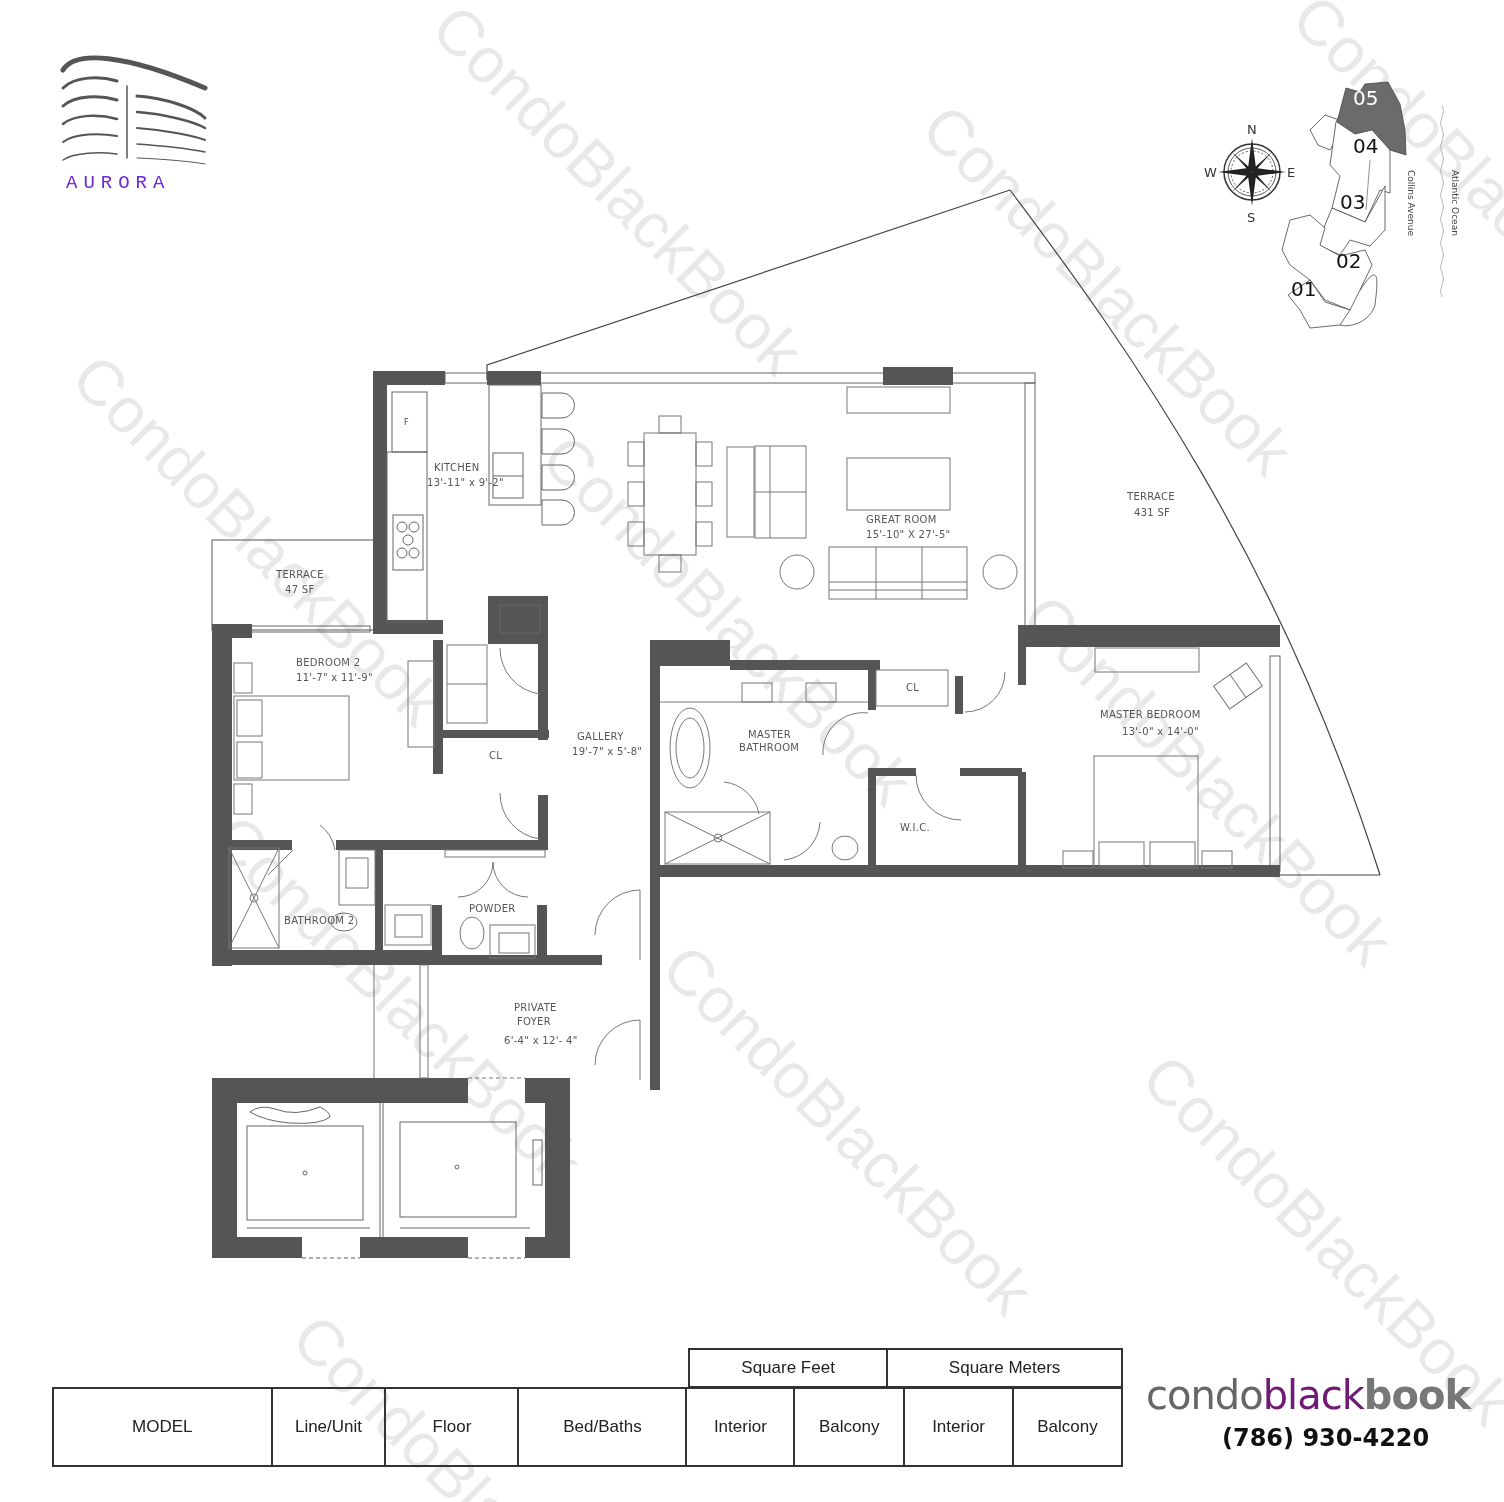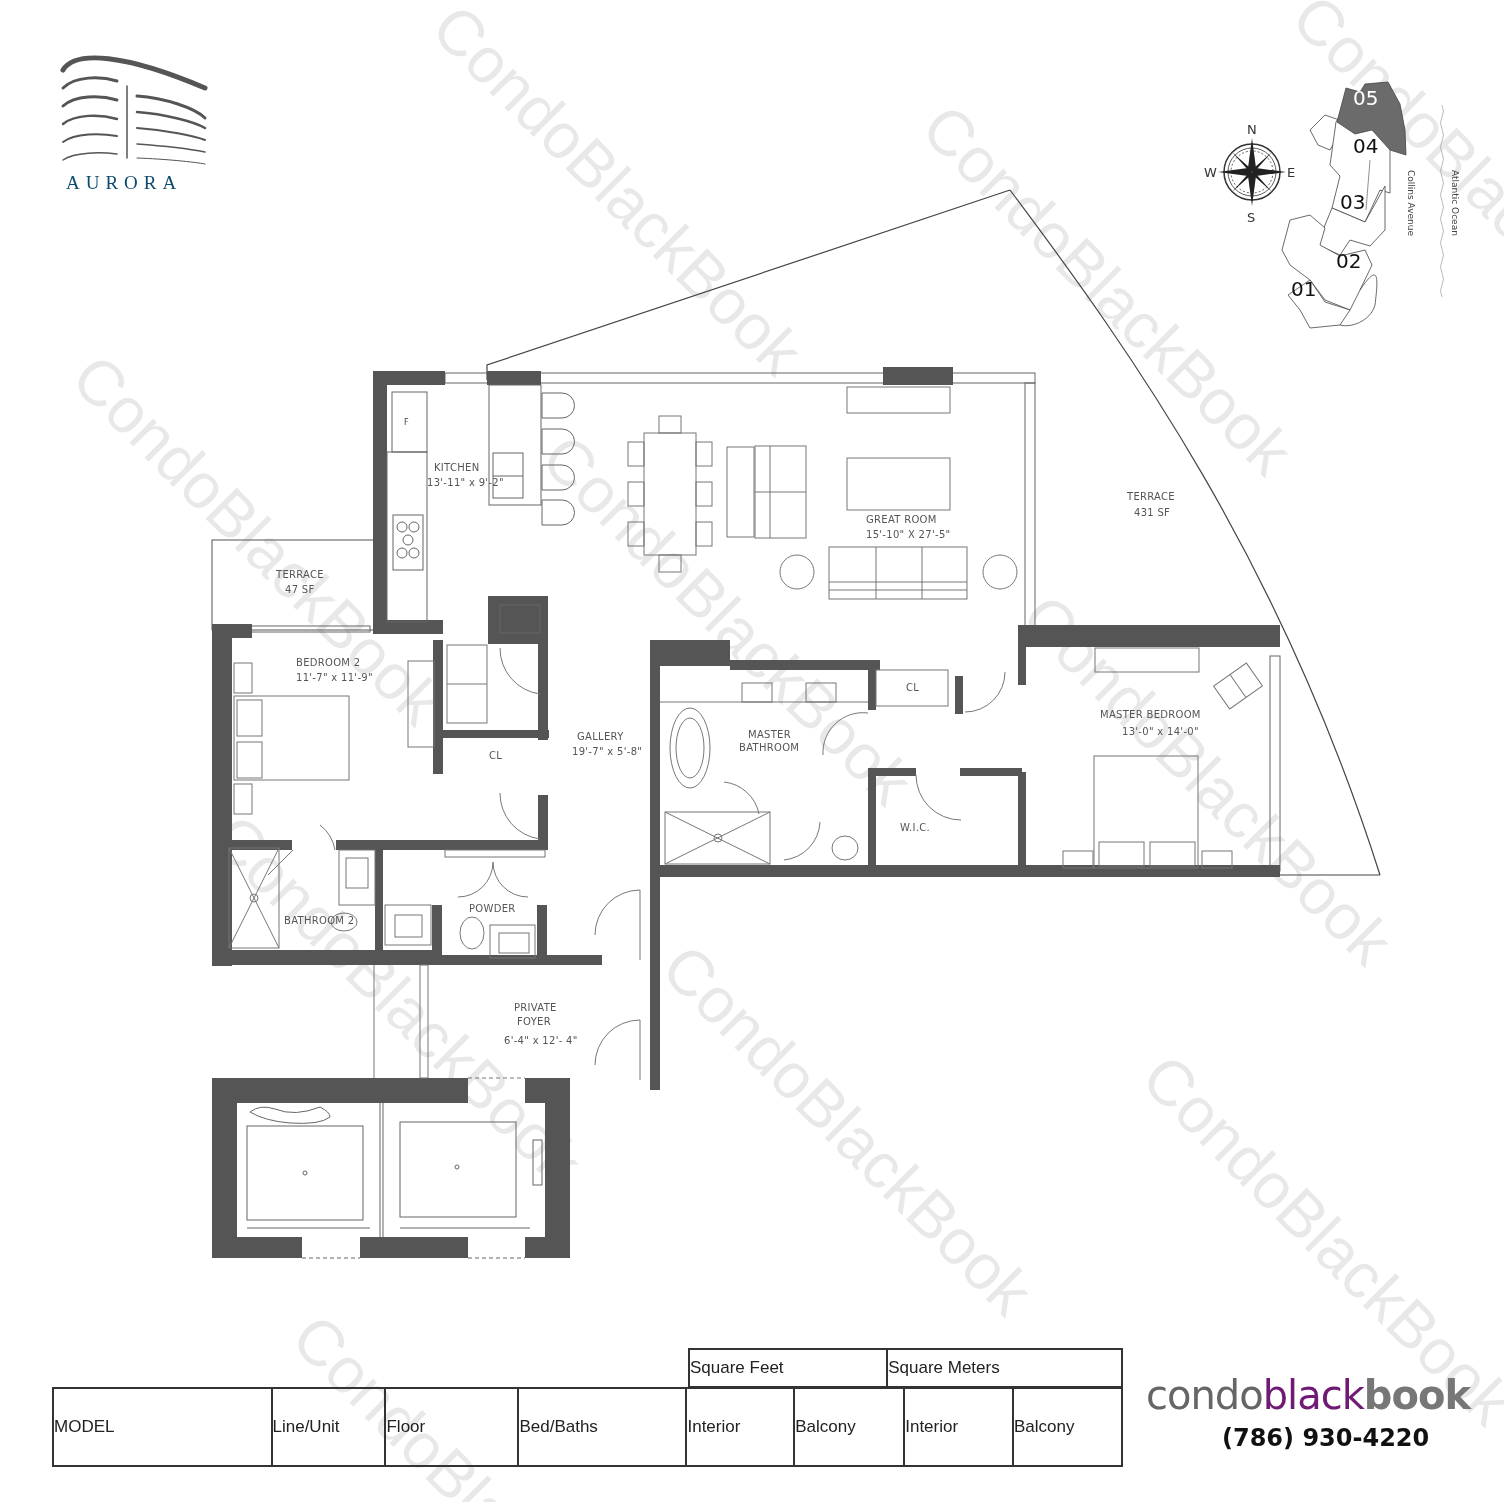--- a/index.html
+++ b/index.html
@@ -1,23 +1,23 @@
 <!DOCTYPE html>
 <html><head>
 <meta charset="utf-8">
 <style>
   html, body { margin: 0; padding: 0; background: #ffffff; }
   body { width: 1504px; height: 1502px; position: relative; overflow: hidden; font-family: "Liberation Sans", sans-serif; }
   .abs { position: absolute; }
   svg text { font-family: "DejaVu Sans", sans-serif; }
   .room-label { font-size: 10px; fill: #555; letter-spacing: 0.3px; }
   .wm { position: absolute; font-family: "Liberation Sans", sans-serif; font-size: 64px; color: rgba(0,0,0,0.09); transform: rotate(45deg); transform-origin: left top; white-space: nowrap; pointer-events: none; }
-  .logo-text { position: absolute; left: 66px; top: 172px; font-family: Liberation Serif, serif; font-size: 19px; letter-spacing: 6px; color: #0c4a6e; }
+  .logo-text { position: absolute; left: 66px; top: 172px; font-family: Liberation Mono, monospace; font-size: 19px; letter-spacing: 6px; color: #6d28d9; }
   table.spec { position: absolute; border-collapse: collapse; font-family: "Liberation Sans", sans-serif; font-size: 17px; color: #222; }
-  table.spec td { border: 2px solid #333; padding: 0; margin-left: 16px; }
+  table.spec td { border: 2px solid #333; text-align: center; padding: 0; margin-left: 16px; }
   .brand { position: absolute; left: 1146px; top: 1372px; font-family: "DejaVu Sans", sans-serif; font-size: 40px; letter-spacing: -1px; }
   .brand .c1 { color: #666; font-weight: normal; text-align: right; }
   .brand .c2 { color: #701a75; font-weight: normal; }
   .brand .c3 { color: #777; font-weight: bold; }
   .phone { position: absolute; left: 1222px; top: 1424px; font-family: "DejaVu Sans", sans-serif; font-weight: bold; font-size: 24px; color: #111; }
 </style>
 </head>
 <body>
 
 <div class="wm" style="left:470px;top:-10px;">CondoBlackBook</div>

